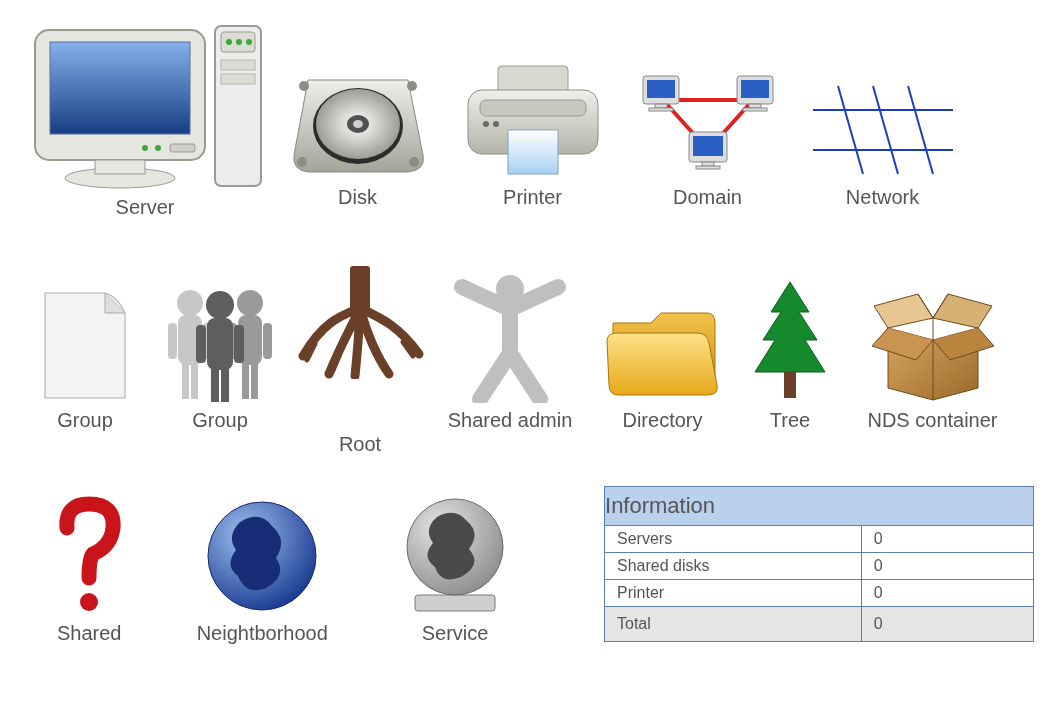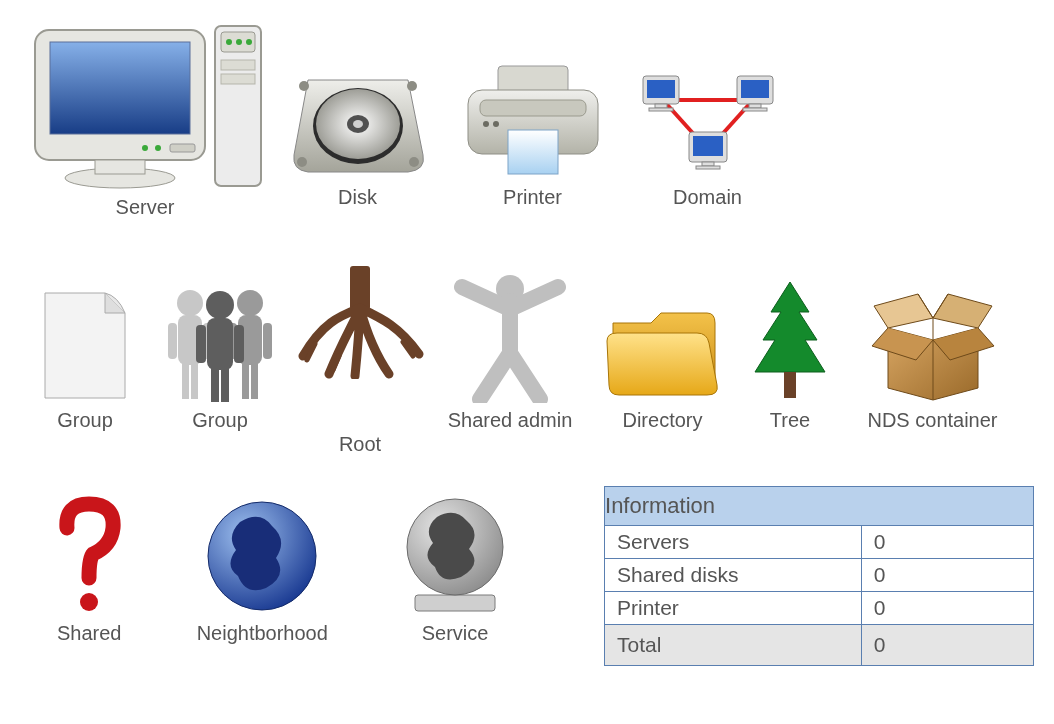--- a/index.html
+++ b/index.html
@@ -53,21 +53,21 @@
     color: #555;
     padding: 6px 0;
   }
   .info-row {
     display: flex;
     border-bottom: 1px solid #5a7fb0;
   }
   .info-row:last-child { border-bottom: none; }
   .info-cell {
     padding: 4px 12px;
-    font-size: 21px;
+    font-size: 16px;
     color: #555;
   }
   .info-cell.k { width: 60%; border-right: 1px solid #5a7fb0; }
   .info-cell.v { width: 40%; }
   .info-row.total .info-cell { background: #e5e5e5; padding: 8px 12px; }
 </style>
 </head>
 <body>
 
 <div class="row">
@@ -176,20 +176,34 @@
           <rect width="38" height="30" rx="3" fill="#dedede" stroke="#888"></rect>
           <rect x="4" y="4" width="30" height="20" fill="#2a60c4"></rect>
           <rect x="13" y="30" width="12" height="4" fill="#dedede" stroke="#888"></rect>
           <rect x="7" y="34" width="24" height="3" fill="#dedede" stroke="#888"></rect>
         </g>
       </svg>
     </div>
     <div class="label">Domain</div>
   </div>
 
+  <div class="cell" style="width:175px;">
+    <div class="icon-wrap">
+      <svg width="150" height="100" viewBox="0 0 150 100">
+        <g stroke="#1a3fbe" stroke-width="2" fill="none">
+          <line x1="5" y1="30" x2="145" y2="30"></line>
+          <line x1="5" y1="70" x2="145" y2="70"></line>
+          <line x1="30" y1="6" x2="55" y2="94"></line>
+          <line x1="65" y1="6" x2="90" y2="94"></line>
+          <line x1="100" y1="6" x2="125" y2="94"></line>
+        </g>
+      </svg>
+    </div>
+    <div class="label">Network</div>
+  </div>
 
 </div>
 
 <div class="row">
 
   <div class="cell" style="width:130px;">
     <div class="icon-wrap" style="height:130px;">
       <svg width="90" height="115" viewBox="0 0 90 115">
         <path d="M5 5 L65 5 L85 25 L85 110 L5 110 Z" fill="#f3f3f3" stroke="#aaa"></path>
         <path d="M65 5 L65 25 L85 25 Z" fill="#dedede" stroke="#aaa"></path>

